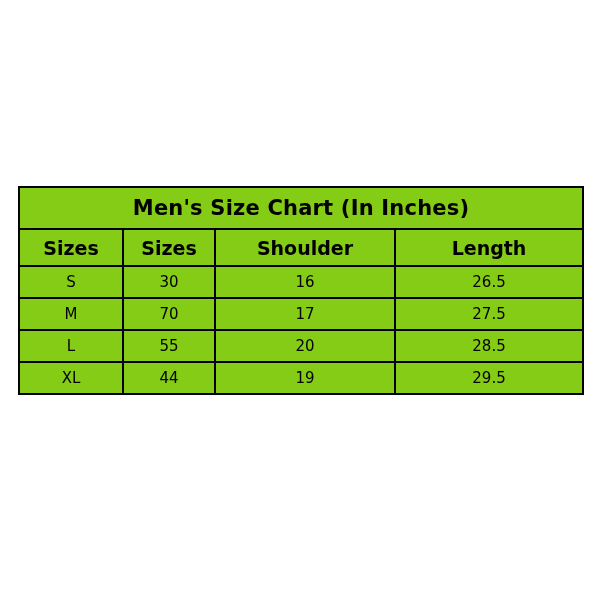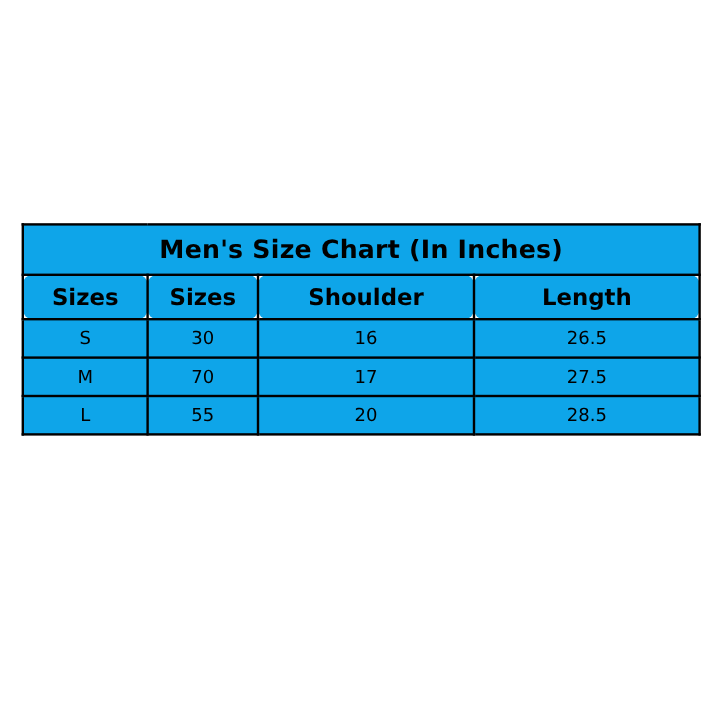--- a/index.html
+++ b/index.html
@@ -31,33 +31,32 @@
     width: 564px;
     table-layout: fixed;
     background: #ffffff;
   }
   table.size-chart td,
   table.size-chart th {
     border: 2px solid #000000;
     text-align: center;
     vertical-align: middle;
     padding: 0;
-    background: #0ea5e9;
+    background: #84cc16;
   }
   .title-cell {
     height: 40px;
     font-size: 21px;
     font-weight: bold;
     letter-spacing: 0.2px;
   }
   .header-cell {
     height: 35px;
     font-size: 19px;
     font-weight: bold;
-    border-radius: 8px;
   }
   .body-cell {
     height: 30px;
     font-size: 15px;
     font-weight: normal;
   }
   
   col.c0 { width: 104px; }
   col.c1 { width: 92px; }
   col.c2 { width: 180px; }
@@ -96,16 +95,22 @@
           <td class="body-cell">70</td>
           <td class="body-cell">17</td>
           <td class="body-cell">27.5</td>
         </tr>
         <tr>
           <td class="body-cell">L</td>
           <td class="body-cell">55</td>
           <td class="body-cell">20</td>
           <td class="body-cell">28.5</td>
         </tr>
+        <tr>
+          <td class="body-cell">XL</td>
+          <td class="body-cell">44</td>
+          <td class="body-cell">19</td>
+          <td class="body-cell">29.5</td>
+        </tr>
       </tbody>
     </table>
   </div>
 </div>
 
 </body></html>

